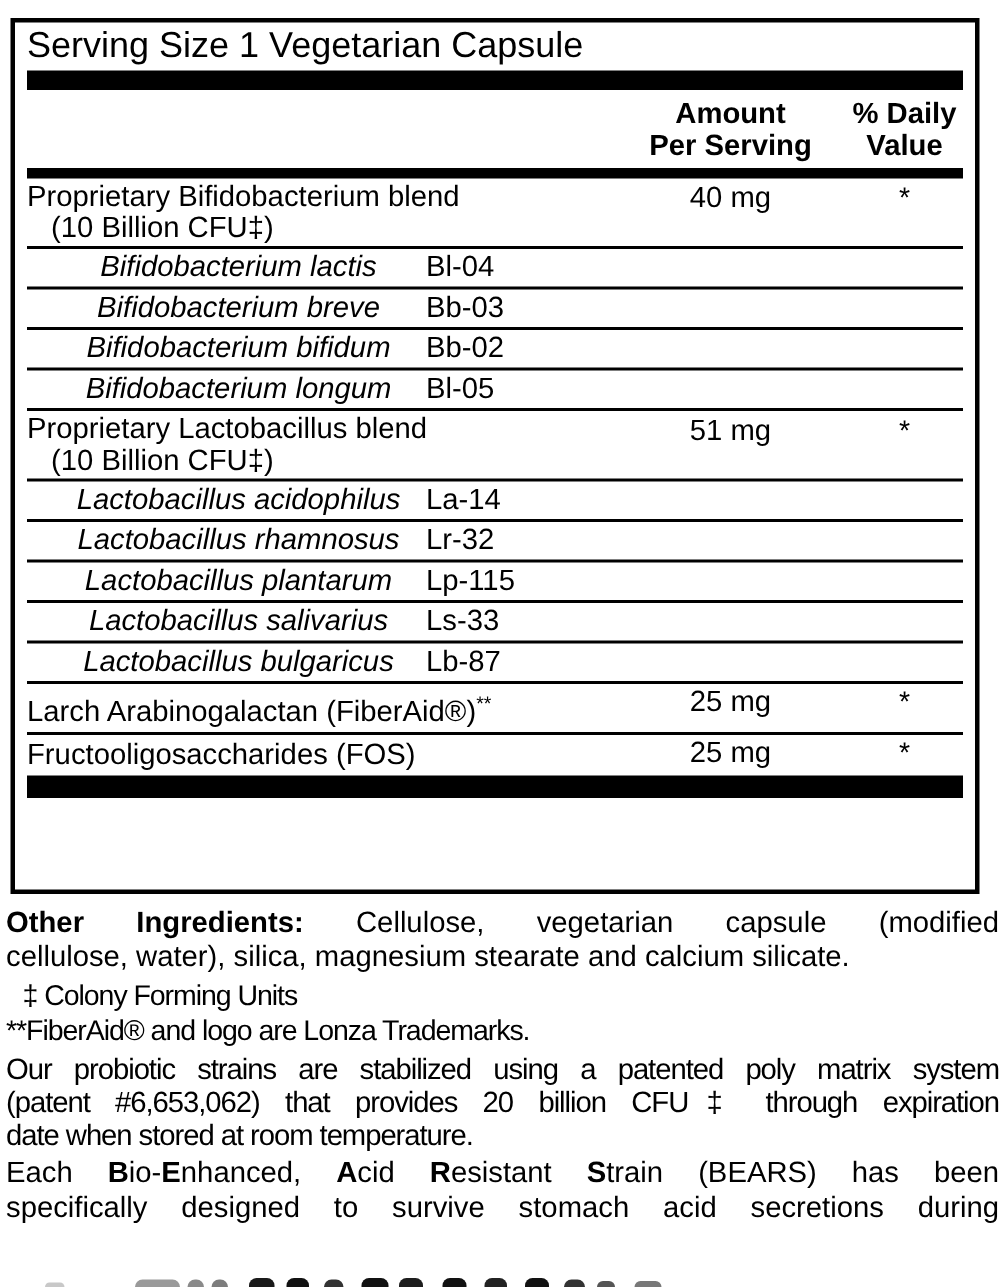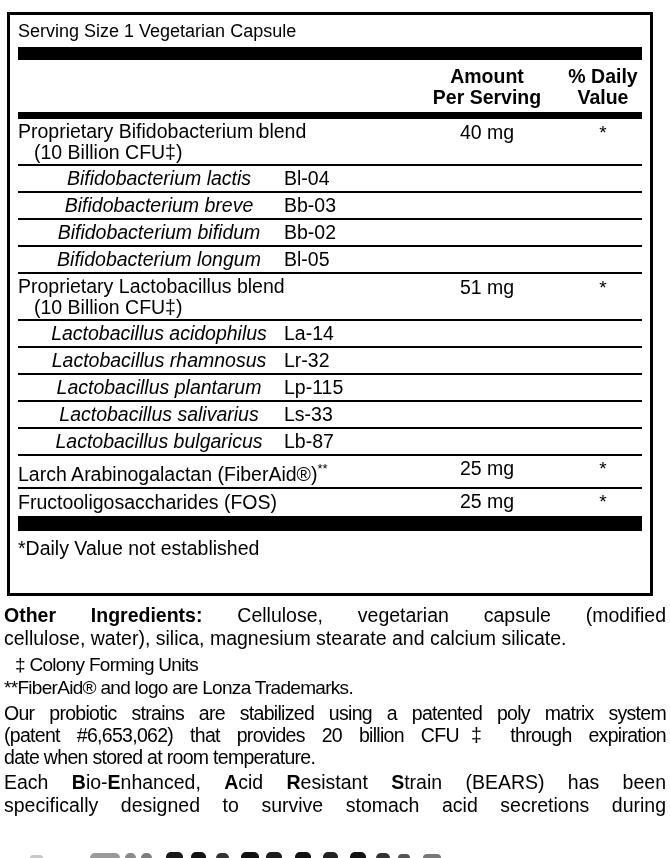--- a/index.html
+++ b/index.html
@@ -13,21 +13,21 @@
   #facts-box{
     position:absolute;left:7px;top:12px;width:646px;height:584px;
     border:3px solid #000;box-sizing:border-box;
     padding:4px 8px 0 8px;background:#fff;
   }
   #title-wrap{height:42px;overflow:visible;white-space:nowrap;}
   #title{
     display:inline-block;font-weight:bold;font-size:35px;line-height:42px;
     letter-spacing:3px;transform:scaleX(1.42);transform-origin:left center;
   }
-  #serving{font-size:18px;line-height:24px;height:25px;}
+  #serving{font-size:24px;line-height:24px;height:25px;}
   .bar-thick{height:13px;background:#000;margin-top:3px;}
   .bar-thick2{height:15px;background:#000;margin-top:1px;}
   .bar-med{height:7px;background:#000;margin-top:4px;}
   .cols{display:grid;grid-template-columns:1fr 154px 78px;align-items:start;}
   #col-heads{margin-top:6px;}
   .hcell{font-weight:bold;font-size:19.5px;line-height:21px;text-align:center;white-space:nowrap;}
   
   #rows .row{border-bottom:2px solid #000;}
   #rows .row:last-child{border-bottom:none;}
   .blend{padding:2px 0 1px 0;}
@@ -116,21 +116,20 @@
         <div>
           <div class="nm">Fructooligosaccharides (FOS)</div>
         </div>
         <div class="amount">25 mg</div>
         <div class="dv">*</div>
       </div>
     </div>
 
   <div class="bar-thick2"></div>
 
-  <div id="dv-note">*Daily Value not established</div>
 </div>
 
 <div id="footer">
   <div class="para" id="other-ingredients">
       <div class="jline"><span class="b">Other Ingredients:</span><span> Cellulose, vegetarian capsule (modified</span></div>
       <div class="jline last"><span>cellulose, water), silica, magnesium stearate and calcium silicate.</span></div>
     </div>
   <div class="narrow" id="cfu-note">‡ Colony Forming Units</div>
   <div class="narrow" id="fiberaid-note">**FiberAid® and logo are Lonza Trademarks.</div>
   <div class="para narrow" id="probiotic-note">

